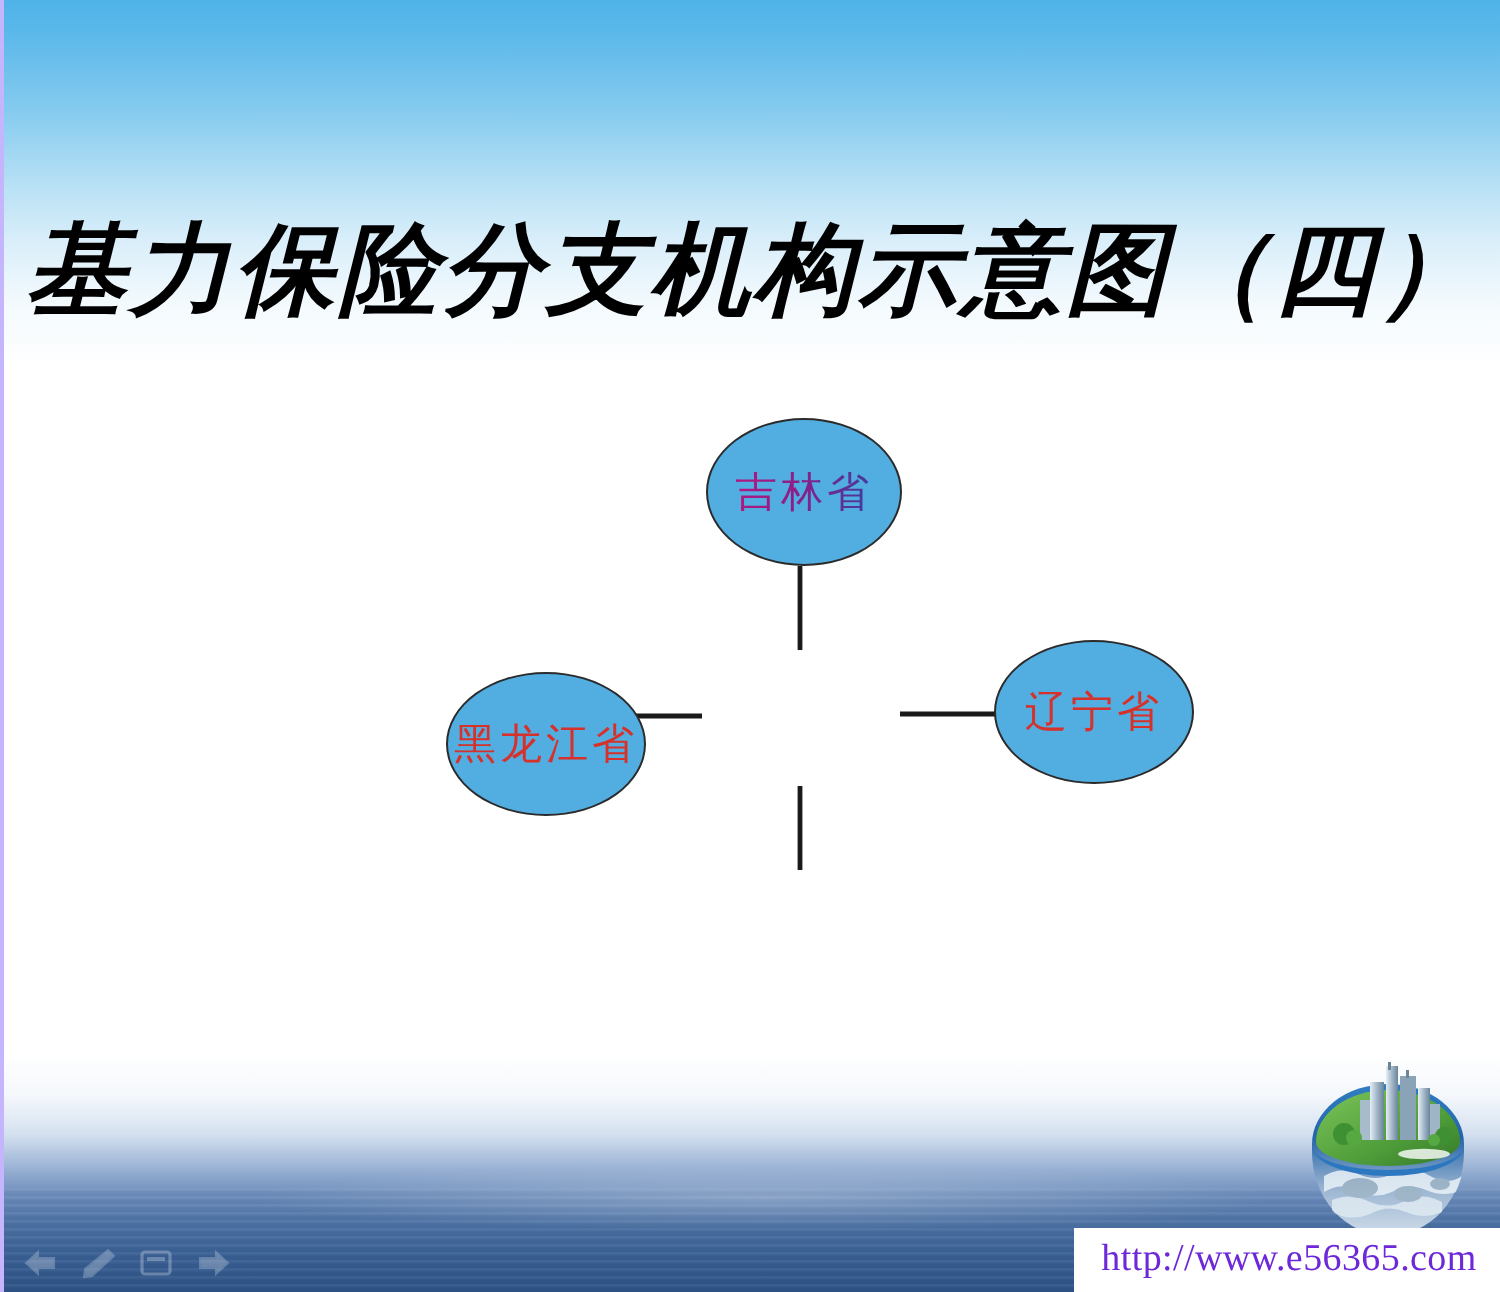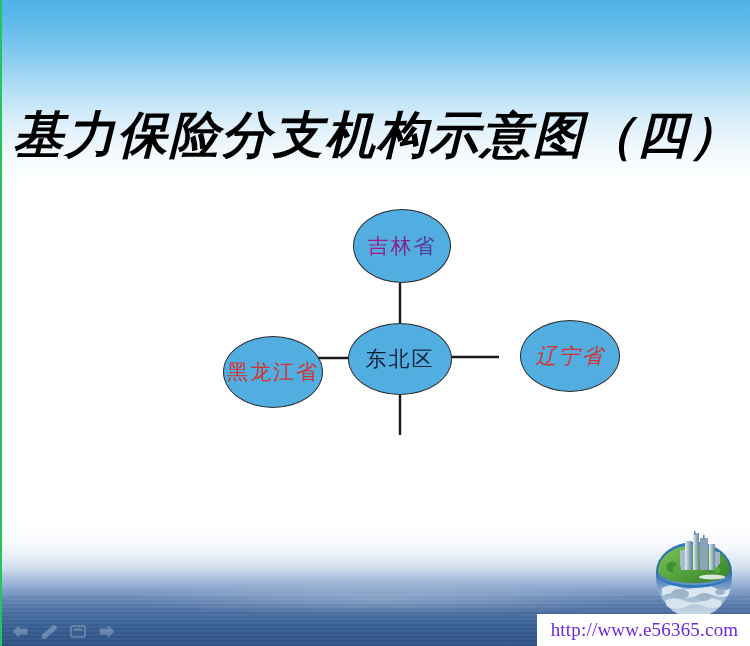--- a/index.html
+++ b/index.html
@@ -10,21 +10,21 @@
   body {
     font-family: "Liberation Serif", "DejaVu Serif", serif;
   }
 
   #slide {
     position: relative;
     width: 750px;
     height: 646px;
     overflow: hidden;
     background: #ffffff;
-    border-left: 2px solid #22c55e;
+    border-left: 2px solid #c4b5fd;
     box-sizing: border-box;
   }
 
   
   .sky {
     position: absolute;
     left: 0; top: 0;
     width: 750px;
     height: 200px;
     background: linear-gradient(to bottom,
@@ -120,21 +120,21 @@
     font-family: "Liberation Serif", "DejaVu Serif", serif;
     font-size: 21px;
     letter-spacing: 2px;
     white-space: nowrap;
     line-height: 1;
   }
   .node-center  { left: 346px; top: 323px; width: 104px; height: 72px; }
   .node-top     { left: 351px; top: 209px; width: 98px;  height: 74px; }
   .node-bottom  { left: 350px; top: 433px; width: 100px; height: 70px; }
   .node-left    { left: 201px; top: 336px; width: 100px; height: 72px; margin-left: 20px; }
-  .node-right   { left: 518px; top: 320px; width: 100px; height: 72px; font-style: italic; }
+  .node-right   { left: 495px; top: 320px; width: 100px; height: 72px; }
 
   .txt-dark    { color: #14223a; }
   .txt-red     { color: #d6312a; }
   .txt-magenta { background: linear-gradient(100deg, #b3177f 0%, #8b1f88 45%, #3a3fa0 100%);
                  -webkit-background-clip: text; background-clip: text;
                  -webkit-text-fill-color: transparent; color: #8b1f88; }
   .txt-plum    { background: linear-gradient(95deg, #8e2a74 0%, #7a2d88 40%, #3b44a6 100%);
                  -webkit-background-clip: text; background-clip: text;
                  -webkit-text-fill-color: transparent; color: #7a2d88; }
 
@@ -204,23 +204,20 @@
   </div>
 
   <div class="node node-top">
     <span class="txt-magenta">吉林省</span>
   </div>
 
   <div class="node node-left">
     <span class="txt-red">黑龙江省</span>
   </div>
 
-  <div class="node node-center">
-    <span class="txt-dark">东北区</span>
-  </div>
 
   <div class="node node-right">
     <span class="txt-red">辽宁省</span>
   </div>
 
 
   <div class="globe-wrap">
     <svg width="96" height="104" viewBox="0 0 96 104">
       <defs>
         <linearGradient id="oceanG" x1="0" y1="0" x2="0" y2="1">

